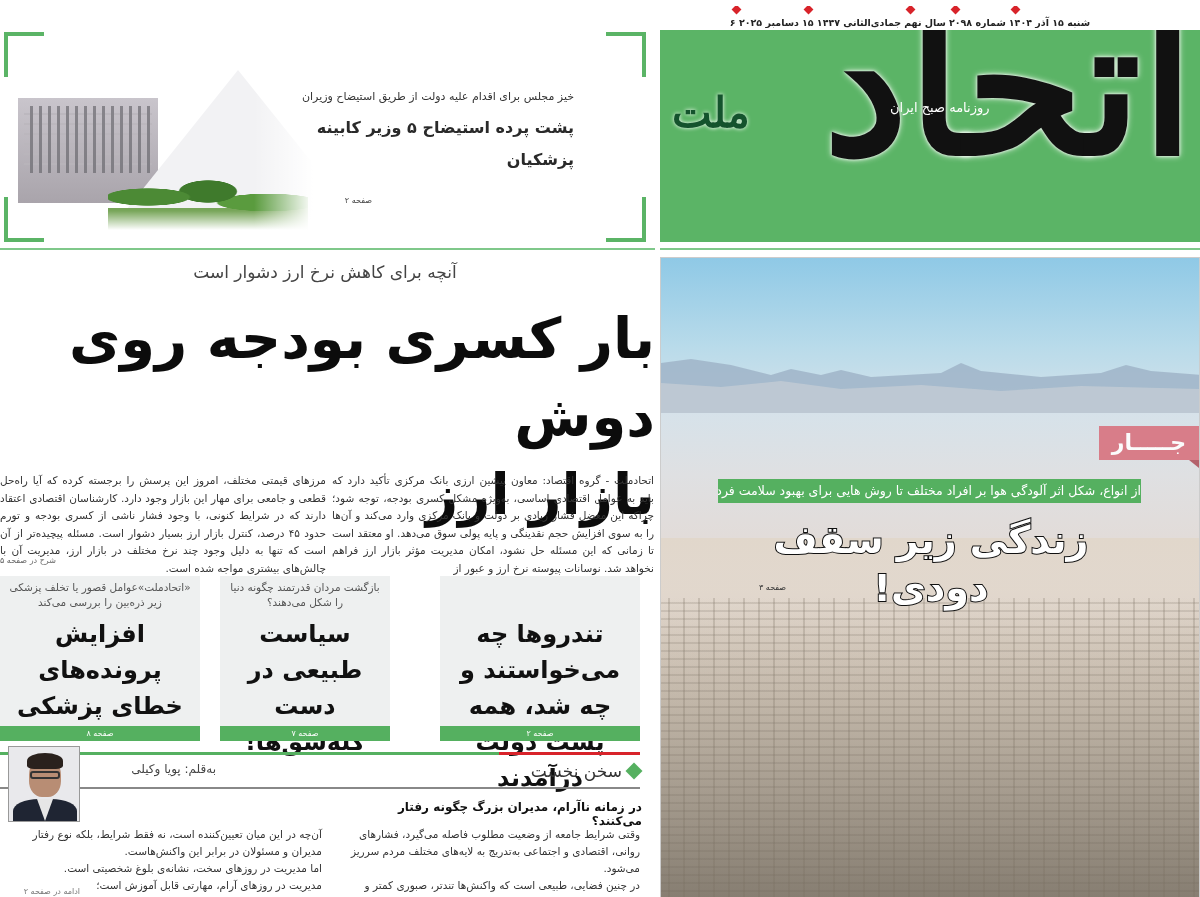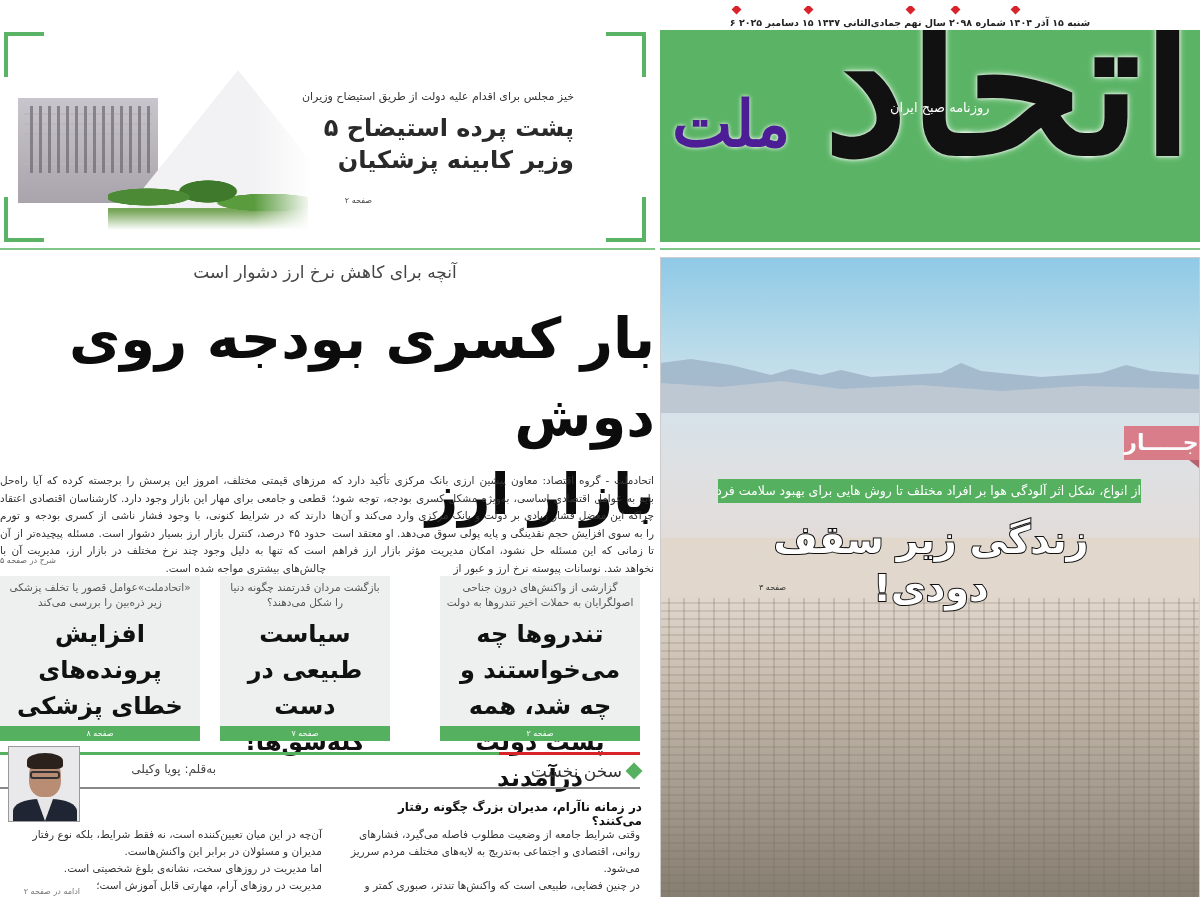--- a/index.html
+++ b/index.html
@@ -6,38 +6,38 @@
     html, body { width: 1200px; height: 897px; overflow: hidden; background: #ffffff; }
     body { position: relative; font-family: "DejaVu Sans", sans-serif; color: #222; }
     .abs { position: absolute; }
 
     
     #dateline { left: 660px; top: 6px; width: 430px; height: 22px; font-size: 9.5px; font-weight: bold; color: #222; display: flex; flex-direction: row-reverse; align-items: center; gap: 3px; white-space: nowrap; overflow: hidden; }
     #dateline .dl-item { display: inline-flex; gap: 4px; flex-direction: column; }
     #dateline .diamond { width: 7px; height: 7px; background: #d8232a; transform: rotate(45deg); display: inline-block; margin: 0 3px; }
     #masthead { left: 660px; top: 30px; width: 540px; height: 212px; background: #5bb466; overflow: hidden; }
     #logo-main { position: absolute; right: 6px; top: -38px; font-family: "DejaVu Serif", serif; font-size: 190px; font-weight: bold; color: #111; line-height: 1; text-shadow: 0 0 6px #e8f5e8, 0 0 3px #fff; letter-spacing: -6px; direction: rtl; }
-    #logo-sub { position: absolute; left: 12px; top: 62px; font-family: "DejaVu Serif", serif; font-size: 64px; font-weight: bold; color: #4c1d95; line-height: 1; text-shadow: 0 0 4px #fff; direction: rtl; }
+    #logo-sub { position: absolute; left: 12px; top: 62px; font-family: "DejaVu Serif", serif; font-size: 42px; font-weight: bold; color: #14532d; line-height: 1; text-shadow: 0 0 4px #fff; direction: rtl; }
     #tagline { position: absolute; left: 230px; top: 70px; font-size: 13px; color: #ffffff; direction: rtl; }
 
     
     #teaser { left: 0; top: 30px; width: 650px; height: 212px; }
     .bracket { position: absolute; width: 40px; height: 45px; border-color: #5bb466; border-style: solid; }
     .br-tl { left: 4px; top: 2px; border-width: 4px 0 0 4px; }
     .br-tr { right: 4px; top: 2px; border-width: 4px 4px 0 0; }
     .br-bl { left: 4px; bottom: 0; border-width: 0 0 4px 4px; }
     .br-br { right: 4px; bottom: 0; border-width: 0 4px 4px 0; }
     #teaser-photo { position: absolute; left: 18px; top: 40px; width: 295px; height: 160px; overflow: hidden; }
     #teaser-photo .bldg { position: absolute; left: 0; top: 28px; width: 140px; height: 105px; background: linear-gradient(180deg, #c9c5cc 0%, #a9a4ab 100%); }
     #teaser-photo .bldg::after { content: ""; position: absolute; inset: 8px 6px 30px 6px; background: repeating-linear-gradient(90deg, transparent 0 6px, #6b6a70 6px 9px), repeating-linear-gradient(0deg, transparent 0 8px, #bab6bc 8px 10px); opacity: .7; }
     #teaser-photo .pyramid { position: absolute; left: 60px; top: 0; width: 0; height: 0; border-left: 120px solid transparent; border-right: 120px solid transparent; border-bottom: 150px solid #f2f2f4; transform: translateX(40px); }
     #teaser-photo .trees { position: absolute; left: 90px; top: 105px; width: 200px; height: 55px; background: radial-gradient(ellipse at 20% 40%, #4c8a35 0 18%, transparent 19%), radial-gradient(ellipse at 50% 30%, #3f7a2c 0 20%, transparent 21%), radial-gradient(ellipse at 80% 50%, #5a9b3e 0 22%, transparent 23%), linear-gradient(180deg, transparent 60%, #78a65a 60%); }
     #teaser-photo .fade { position: absolute; inset: 0; background: linear-gradient(90deg, transparent 80%, #fff 100%), linear-gradient(0deg, #fff 0%, transparent 12%); }
     #teaser-kicker { position: absolute; right: 76px; top: 60px; font-size: 11px; color: #333; direction: rtl; }
-    #teaser-headline { position: absolute; right: 76px; top: 82px; width: 260px; font-size: 24px; line-height: 32px; font-weight: bold; color: #2a2a2a; direction: rtl; text-align: right; }
+    #teaser-headline { position: absolute; right: 76px; top: 82px; width: 260px; font-size: 16px; line-height: 32px; font-weight: bold; color: #2a2a2a; direction: rtl; text-align: right; }
     #teaser-page { position: absolute; right: 278px; top: 166px; font-size: 8px; color: #444; direction: rtl; }
 
     
     #hr-main { left: 0; top: 248px; width: 655px; height: 2px; background: #7fc88a; }
     #hr-right { left: 660px; top: 248px; width: 540px; height: 2px; background: #7fc88a; }
 
     
     #main-kicker { left: 0; top: 262px; width: 650px; text-align: center; font-size: 17px; color: #444; direction: rtl; }
     #main-headline { left: 0; top: 300px; width: 655px; text-align: right; font-size: 56px; font-weight: 900; line-height: 78px; color: #0c0c0c; direction: rtl; font-family: "DejaVu Sans", sans-serif; letter-spacing: -1px; }
     .body-col { font-size: 10.5px; line-height: 17.5px; color: #333; direction: rtl; text-align: justify; }
@@ -77,21 +77,21 @@
     #feature { left: 660px; top: 257px; width: 540px; height: 640px; overflow: hidden; border: 1px solid #ccc; border-bottom: none; }
     #feature .sky { position: absolute; inset: 0; background: linear-gradient(180deg, #8fc9e6 0%, #b9dbea 14%, #d6e2ea 24%, #dfe0e2 34%, #e3dad5 48%, #ded2c6 60%, #d8ccbe 100%); }
     #feature .mountains { position: absolute; left: 0; top: 95px; width: 540px; height: 60px; }
     #feature .city { position: absolute; left: 0; top: 340px; width: 540px; height: 300px;
       background:
         repeating-linear-gradient(90deg, rgba(120,110,95,.0) 0 7px, rgba(120,110,95,.25) 7px 9px, rgba(120,110,95,.0) 9px 15px),
         repeating-linear-gradient(0deg, rgba(200,190,175,.0) 0 6px, rgba(110,100,88,.18) 6px 8px),
         linear-gradient(180deg, rgba(210,200,188,0) 0%, rgba(170,160,145,.55) 35%, rgba(120,112,100,.85) 100%);
     }
     #feature .haze { position: absolute; left: 0; top: 280px; width: 540px; height: 160px; background: linear-gradient(180deg, rgba(225,215,203,1) 0%, rgba(225,215,203,.0) 100%); }
-    #feature-tag { position: absolute; right: 0; top: 168px; width: 75px; height: 34px; background: #d8737f; opacity: .9; color: #fff; font-size: 22px; font-weight: bold; text-align: center; line-height: 34px; direction: rtl; margin-left: 8px; }
+    #feature-tag { position: absolute; right: 0; top: 168px; width: 100px; height: 34px; background: #d8737f; opacity: .9; color: #fff; font-size: 22px; font-weight: bold; text-align: center; line-height: 34px; direction: rtl; margin-left: 8px; }
     #feature-tag::after { content: ""; position: absolute; right: 0; bottom: -8px; border-right: 10px solid #b05560; border-bottom: 8px solid transparent; }
     #feature-kicker { position: absolute; left: 57px; top: 221px; width: 423px; height: 24px; background: #55b060; color: #fff; font-size: 12.5px; line-height: 24px; text-align: center; direction: rtl; white-space: nowrap; overflow: hidden; }
     #feature-headline { position: absolute; left: 90px; top: 258px; width: 360px; text-align: center; font-size: 38px; font-weight: 900; color: #fff; direction: rtl; -webkit-text-stroke: 2px #111; paint-order: stroke fill; line-height: 48px; }
     #feature-page { position: absolute; left: 98px; top: 325px; font-size: 8px; color: #333; direction: rtl; }
   </style>
 </head>
 <body>
 
 <div id="dateline" class="abs">
   <span class="dl-item">
@@ -145,21 +145,20 @@
 <div id="main-kicker" class="abs">آنچه برای کاهش نرخ ارز دشوار است</div>
 <div id="main-headline" class="abs">
   <div>بار کسری بودجه روی دوش</div>
   <div>بازار ارز</div>
 </div>
 <div id="main-col-right" class="abs body-col">اتحادملت - گروه اقتصاد: معاون پیشین ارزی بانک مرکزی تأکید دارد که باید به عوامل اقتصادی اساسی، به‌ویژه مشکل کسری بودجه، توجه شود؛ چراکه این معضل فشار زیادی بر دولت و بانک مرکزی وارد می‌کند و آن‌ها را به سوی افزایش حجم نقدینگی و پایه پولی سوق می‌دهد. او معتقد است تا زمانی که این مسئله حل نشود، امکان مدیریت مؤثر بازار ارز فراهم نخواهد شد. نوسانات پیوسته نرخ ارز و عبور از</div>
 <div id="main-col-left" class="abs body-col">مرزهای قیمتی مختلف، امروز این پرسش را برجسته کرده که آیا راه‌حل قطعی و جامعی برای مهار این بازار وجود دارد. کارشناسان اقتصادی اعتقاد دارند که در شرایط کنونی، با وجود فشار ناشی از کسری بودجه و تورم حدود ۴۵ درصد، کنترل بازار ارز بسیار دشوار است. مسئله پیچیده‌تر از آن است که تنها به دلیل وجود چند نرخ مختلف در بازار ارز، مدیریت آن با چالش‌های بیشتری مواجه شده است.</div>
 <div id="main-continued" class="abs">شرح در صفحه ۵</div>
 
 <div id="box-1" class="box">
-  <div class="bx-kicker">گزارشی از واکنش‌های درون جناحی اصولگرایان به حملات اخیر تندروها به دولت</div>
   <div class="bx-title">تندروها چه می‌خواستند و چه شد، همه پشت دولت درآمدند</div>
   <div class="bx-page">صفحه ۲</div>
 </div>
 <div id="box-2" class="box">
   <div class="bx-kicker">بازگشت مردان قدرتمند چگونه دنیا را شکل می‌دهند؟</div>
   <div class="bx-title">سیاست طبیعی در دست کله‌شق‌ها!</div>
   <div class="bx-page">صفحه ۷</div>
 </div>
 <div id="box-3" class="box">
   <div class="bx-kicker">«اتحادملت»عوامل قصور یا تخلف پزشکی زیر ذره‌بین را بررسی می‌کند</div>

